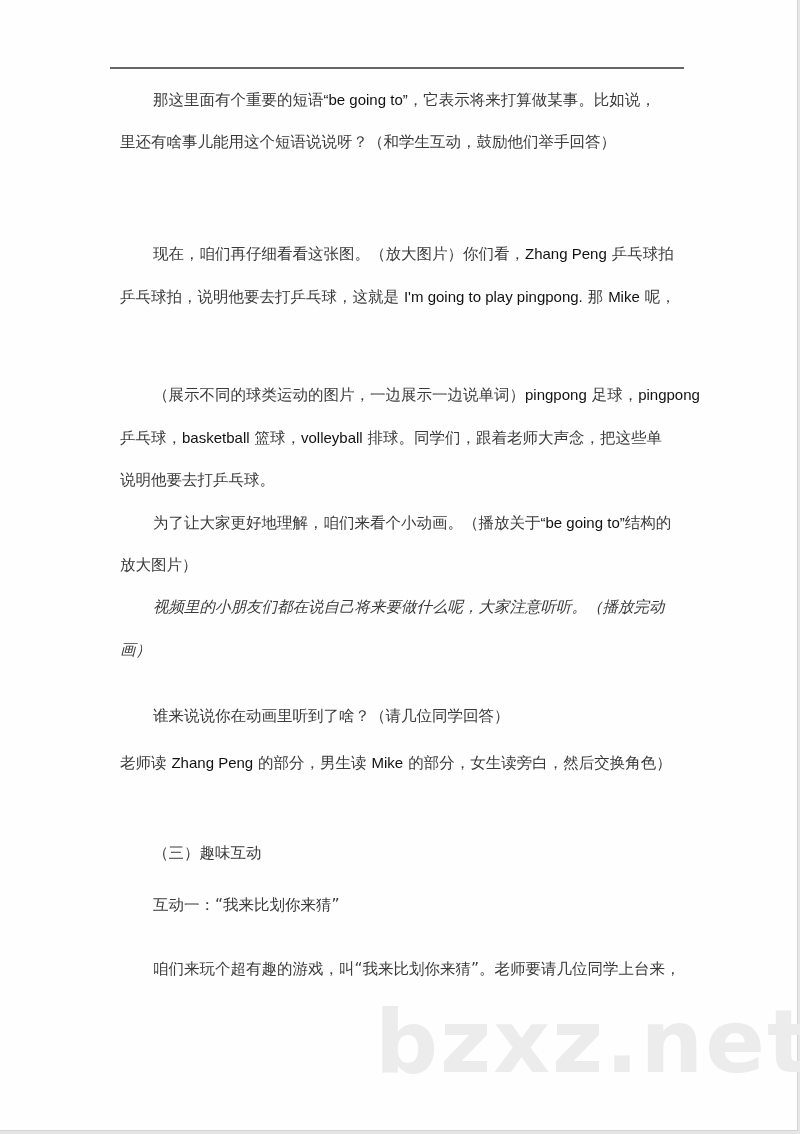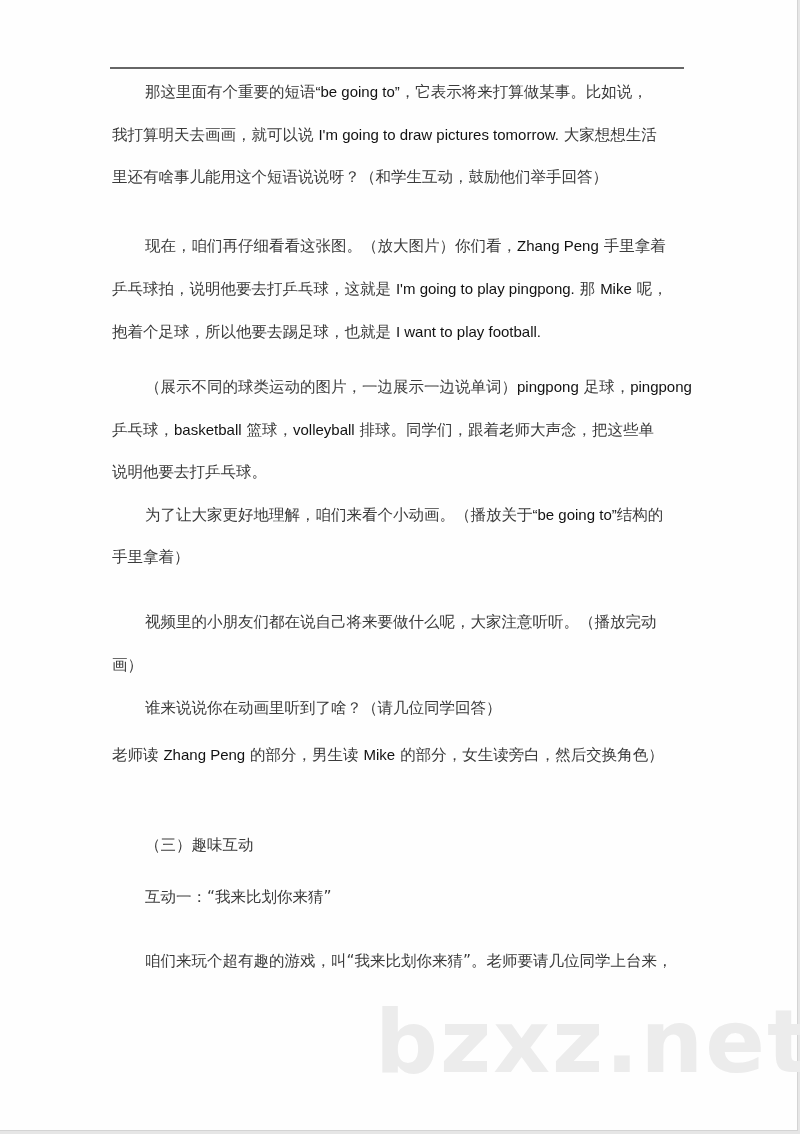--- a/index.html
+++ b/index.html
@@ -15,59 +15,57 @@
     border-right: 1px solid #d4d4d4;
     border-bottom: 1px solid #d4d4d4;
   }
   .header-rule {
     position: absolute; left: 110px; top: 67px;
     width: 574px; height: 2px; background: #666;
   }
   .para {
     position: absolute; left: 112px; width: 572px;
     font-size: 15.5px; color: #3a3a3a;
-    line-height: 43px; margin: 0;
+    line-height: 43px; margin: 8px;
     text-align: justify;
   }
   .para .line { display: block; white-space: nowrap; height: 43px; }
   .para .line.indent { padding-left: 33px; }
   .en { font-family: "Liberation Sans", sans-serif; color: #111; font-size: 15px; }
   .watermark {
     position: absolute; left: 375px; top: 990px;
     font-family: "DejaVu Sans", sans-serif; font-weight: bold;
     font-size: 88px; color: #ececec; letter-spacing: 2px;
     pointer-events: none;
   }
 </style>
 </head>
 <body>
 
 <div class="page">
   <div class="header-rule"></div>
   <div id="body-text">
       <div class="para" style="top: 70px;">
         <span class="line indent"><span>那这里面有个重要的短语</span><span class="en">“be going to”</span><span>，它表示将来打算做某事。比如说，</span></span>
-        <span class="line"><span>我打算明天去画画，就可以说 </span><span class="en">I'm going to draw pictures tomorrow.</span><span> 大家想想生活</span></span>
         <span class="line"><span>里还有啥事儿能用这个短语说说呀？（和学生互动，鼓励他们举手回答）</span></span>
       </div>
       <div class="para" style="top: 224px;">
-        <span class="line indent"><span>现在，咱们再仔细看看这张图。（放大图片）你们看，</span><span class="en">Zhang Peng</span><span> 手里拿着</span></span>
+        <span class="line indent"><span>现在，咱们再仔细看看这张图。（放大图片）你们看，</span><span class="en">Zhang Peng</span><span> 乒乓球拍</span></span>
         <span class="line"><span>乒乓球拍，说明他要去打乒乓球，这就是 </span><span class="en">I'm going to play pingpong.</span><span> 那 </span><span class="en">Mike</span><span> 呢，</span></span>
-        <span class="line"><span>抱着个足球，所以他要去踢足球，也就是 </span><span class="en">I want to play football.</span></span>
       </div>
       <div class="para" style="top: 365px;">
         <span class="line indent"><span>（展示不同的球类运动的图片，一边展示一边说单词）</span><span class="en">pingpong</span><span> 足球，</span><span class="en">pingpong</span></span>
         <span class="line"><span>乒乓球，</span><span class="en">basketball</span><span> 篮球，</span><span class="en">volleyball</span><span> 排球。同学们，跟着老师大声念，把这些单</span></span>
         <span class="line"><span>说明他要去打乒乓球。</span></span>
       </div>
       <div class="para" style="top: 493px;">
         <span class="line indent"><span>为了让大家更好地理解，咱们来看个小动画。（播放关于</span><span class="en">“be going to”</span><span>结构的</span></span>
-        <span class="line"><span>手里拿着）</span></span>
+        <span class="line"><span>放大图片）</span></span>
       </div>
-      <div class="para" style="top: 601px;">
+      <div class="para" style="top: 578px; font-style: italic;">
         <span class="line indent"><span>视频里的小朋友们都在说自己将来要做什么呢，大家注意听听。（播放完动</span></span>
         <span class="line"><span>画）</span></span>
       </div>
       <div class="para" style="top: 687px;">
         <span class="line indent"><span>谁来说说你在动画里听到了啥？（请几位同学回答）</span></span>
       </div>
       <div class="para" style="top: 733px;">
         <span class="line"><span>老师读 </span><span class="en">Zhang Peng</span><span> 的部分，男生读 </span><span class="en">Mike</span><span> 的部分，女生读旁白，然后交换角色）</span></span>
       </div>
       <div class="para" style="top: 824px;">

